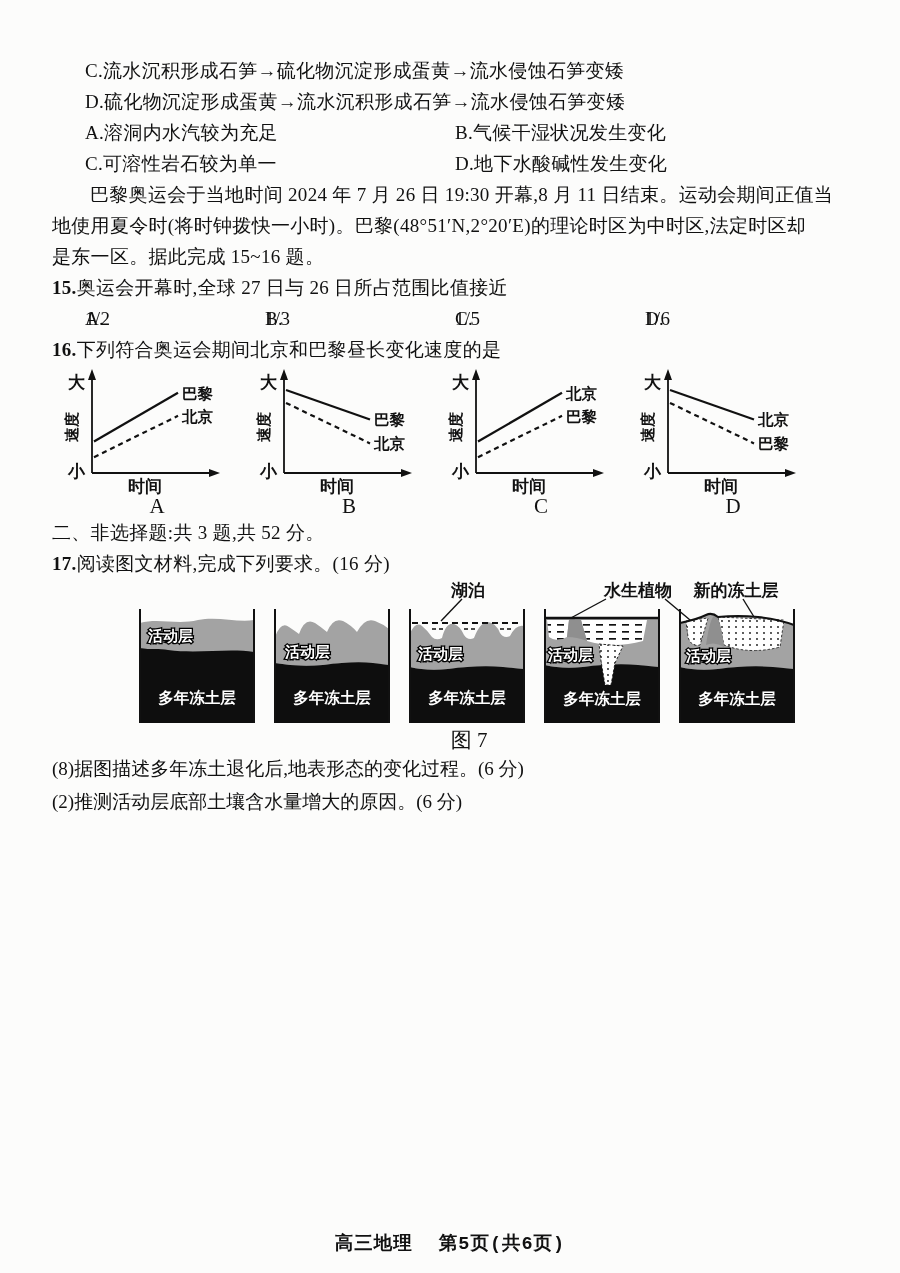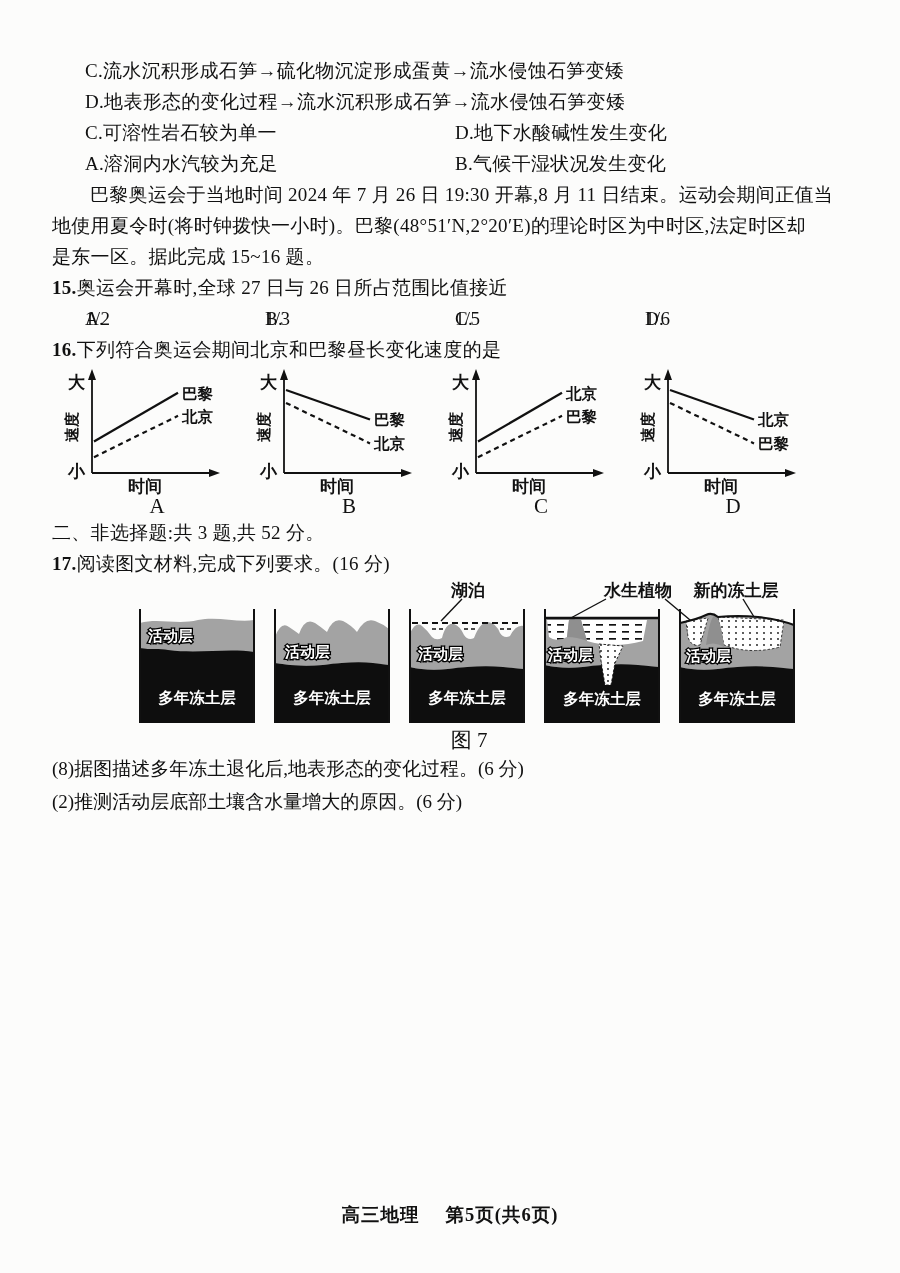--- a/index.html
+++ b/index.html
@@ -44,41 +44,41 @@
   .p-act { font-size:15px; font-weight:bold; fill:#fff; stroke:#000; stroke-width:2.6; paint-order:stroke; font-family:"Liberation Sans","DejaVu Sans",sans-serif; }
   .p-perm { font-size:15.5px; font-weight:bold; fill:#fff; font-family:"Liberation Sans","DejaVu Sans",sans-serif; }
   .ann { font-size:17px; font-weight:bold; fill:#111; font-family:"Liberation Serif","DejaVu Serif",serif; }
   .ann-line { stroke:#111; stroke-width:1.4; fill:none; }
   .pborder { stroke:#111; stroke-width:2; }
   .gray { fill:#a3a3a3; }
   .gray2 { fill:#8f8f8f; }
   .blk { fill:#0e0e0e; }
 
   .footer {
-    position:absolute; left:0; right:0; top:1202px;
-    text-align:center; font-size:18.5px; font-weight:bold; letter-spacing:1px;
+    position:absolute; left:0; right:0; top:1230px;
+    text-align:center; font-size:18.5px; font-weight:bold; letter-spacing:1px;font-family:Liberation Mono, monospace;
   }
   .footer .gap { display:inline-block; width:26px; }
 </style>
 </head>
 <body>
 
 <div class="page">
   <div class="content">
 
     <div class="tline opt-indent"><span>C.</span><span>流水沉积形成石笋→硫化物沉淀形成蛋黄→流水侵蚀石笋变矮</span></div>
-    <div class="tline opt-indent"><span>D.</span><span>地表形态的变化过程→流水沉积形成石笋→流水侵蚀石笋变矮</span></div>
-
+    <div class="tline opt-indent"><span>D.</span><span>硫化物沉淀形成蛋黄→流水沉积形成石笋→流水侵蚀石笋变矮</span></div>
+
+    <div class="tline opt-indent two-col">
+      <span class="col1"><span>A.</span><span>溶洞内水汽较为充足</span></span>
+      <span><span>B.</span><span>气候干湿状况发生变化</span></span>
+    </div>
     <div class="tline opt-indent two-col">
       <span class="col1"><span>C.</span><span>可溶性岩石较为单一</span></span>
       <span><span>D.</span><span>地下水酸碱性发生变化</span></span>
-    </div>
-    <div class="tline opt-indent two-col">
-      <span class="col1"><span>A.</span><span>溶洞内水汽较为充足</span></span>
-      <span><span>B.</span><span>气候干湿状况发生变化</span></span>
     </div>
 
     <div class="para">
       <div class="tline indent">巴黎奥运会于当地时间 2024 年 7 月 26 日 19:30 开幕,8 月 11 日结束。运动会期间正值当</div>
       <div class="tline">地使用夏令时(将时钟拨快一小时)。巴黎(48°51′N,2°20′E)的理论时区为中时区,法定时区却</div>
       <div class="tline">是东一区。据此完成 15~16 题。</div>
     </div>
 
     <div class="tline"><span class="qnum">15.</span><span>奥运会开幕时,全球 27 日与 26 日所占范围比值接近</span></div>
     <div class="opts4 tline">

